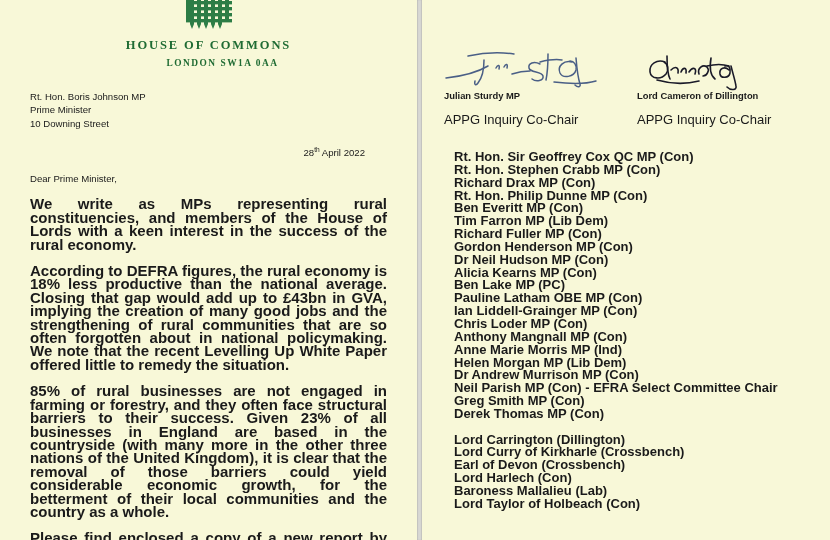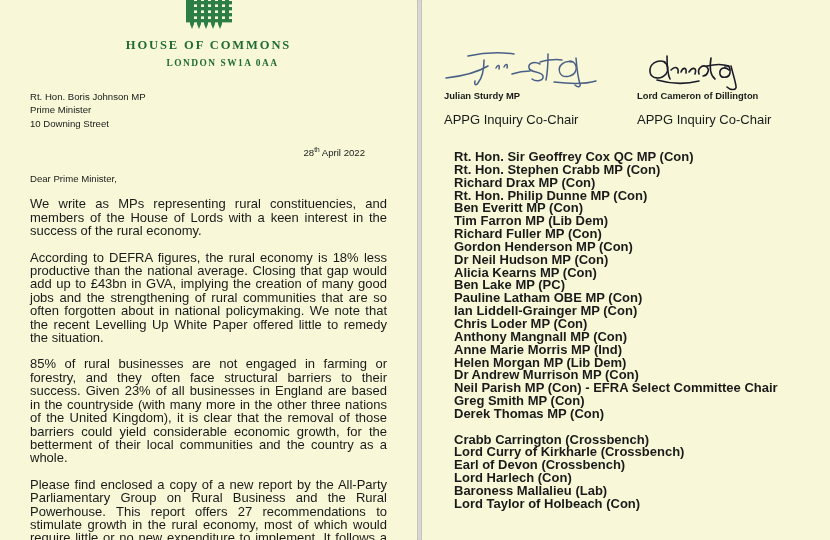--- a/index.html
+++ b/index.html
@@ -67,23 +67,24 @@
     font-size: 9.6px;
   }
   .date sup { font-size: 6.6px; vertical-align: super; }
 
   .salutation {
     margin-top: 15px;
     font-size: 9.6px;
   }
   .para {
     margin-top: 13px;
-    font-size: 13px;
+    font-size: 15px;
     line-height: 13.4px;
     text-align: justify;
+    font-weight: bold;
   }
 
   
   .signers { padding: 0 0 0 0; }
   .sig-row {
     display: flex;
     padding-top: 48px;
     padding-left: 22px;
   }
   .sig-block { width: 196px; position: relative; }
@@ -241,21 +242,21 @@
         <div class="list-item">Anthony Mangnall MP (Con)</div>
         <div class="list-item">Anne Marie Morris MP (Ind)</div>
         <div class="list-item">Helen Morgan MP (Lib Dem)</div>
         <div class="list-item">Dr Andrew Murrison MP (Con)</div>
         <div class="list-item">Neil Parish MP (Con) - EFRA Select Committee Chair</div>
         <div class="list-item">Greg Smith MP (Con)</div>
         <div class="list-item">Derek Thomas MP (Con)</div>
 
         <div class="list-gap"></div>
 
-        <div class="list-item">Crabb Carrington (Crossbench)</div>
+        <div class="list-item">Lord Carrington (Dillington)</div>
         <div class="list-item">Lord Curry of Kirkharle (Crossbench)</div>
         <div class="list-item">Earl of Devon (Crossbench)</div>
         <div class="list-item">Lord Harlech (Con)</div>
         <div class="list-item">Baroness Mallalieu (Lab)</div>
         <div class="list-item">Lord Taylor of Holbeach (Con)</div>
       </div>
     </div>
   </div>
 
 </div>

